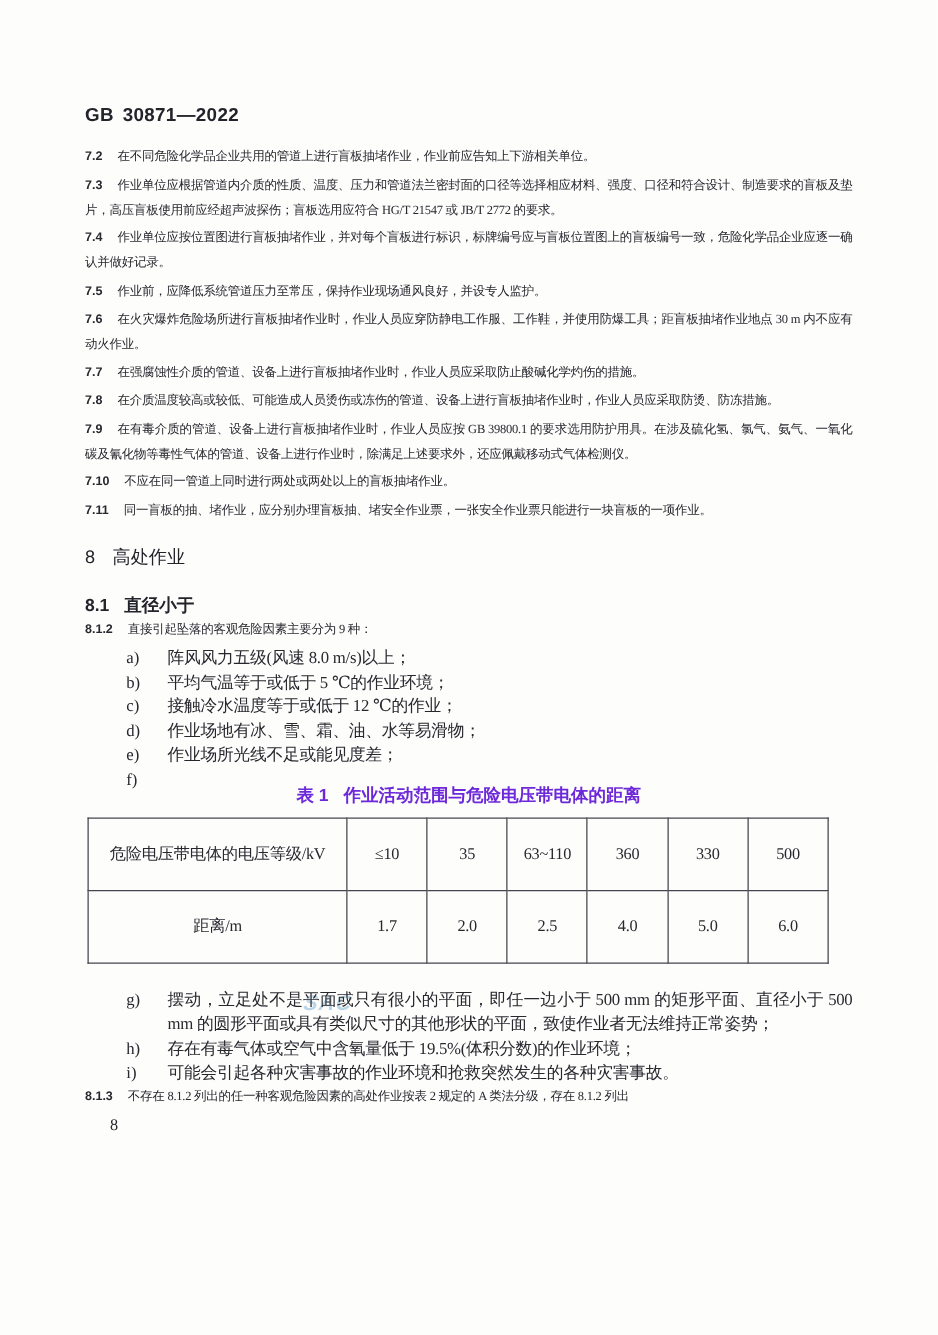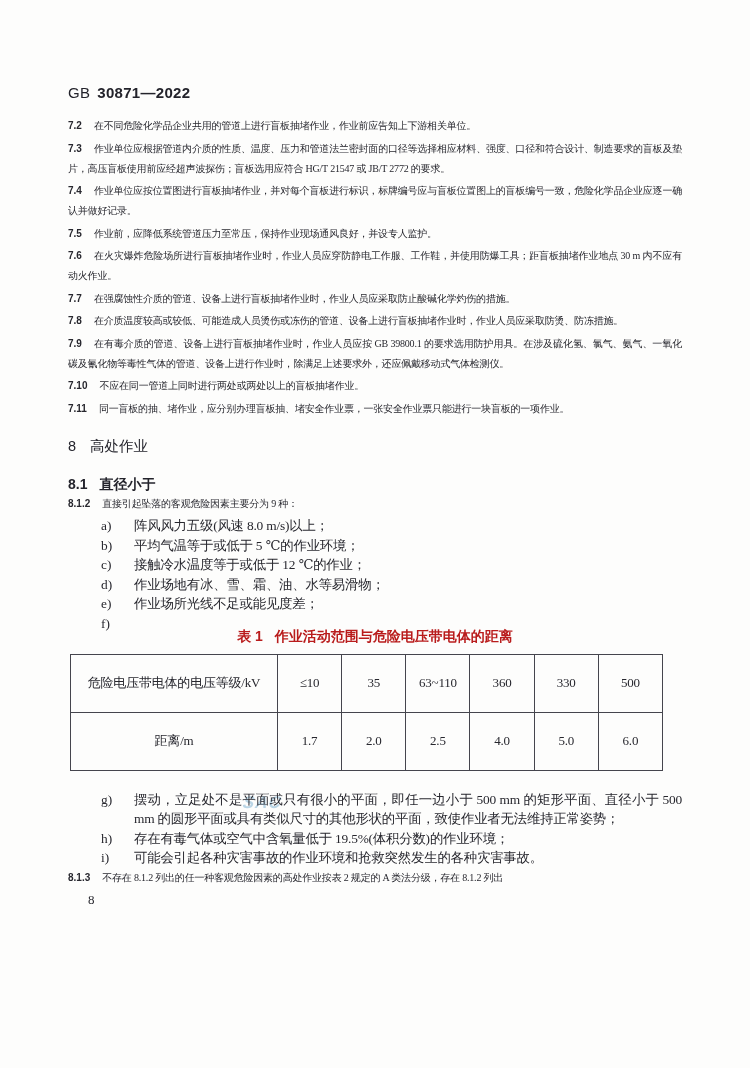--- a/index.html
+++ b/index.html
@@ -13,21 +13,21 @@
   }
   .content{
     position:absolute;left:68px;top:84px;width:614px;
   }
   
   .doc-header{
     font-family:"Liberation Sans","DejaVu Sans",sans-serif;
     font-size:15px;font-weight:700;color:#23232b;
     margin:0 0 15px 0;letter-spacing:.3px;
   }
-  .doc-header .gb{font-weight:400;margin-right:7px;}
+  .doc-header .gb{font-weight:700;margin-right:7px;}
   
   p.clause{
     margin:0 0 2.5px 0;
     font-size:10px;line-height:20px;letter-spacing:-.2px;
     text-align:justify;
   }
   .cnum{
     font-family:"Liberation Sans","DejaVu Sans",sans-serif;
     font-weight:700;letter-spacing:0;
     padding-right:12px;
@@ -55,21 +55,21 @@
     text-align:justify;
   }
   .li-letter{position:absolute;left:33px;letter-spacing:0;}
   .list-g{margin-top:19px;}
   
   .table-caption{
     position:relative;z-index:1;
     text-align:center;
     font-family:"Liberation Sans","DejaVu Sans",sans-serif;
     font-weight:700;font-size:14px;line-height:20px;
-    margin:12px 0 8px 0;color:#b91c1c;
+    margin:12px 0 8px 0;color:#6d28d9;
   }
   .caption-label{padding-right:12px;}
   table.t1{
     border-collapse:collapse;table-layout:fixed;
     width:593px;margin-left:2px;
     border:1.5px solid #35353d;
   }
   table.t1 td{
     border:1px solid #45454d;
     height:25px;text-align:center;vertical-align:middle;

